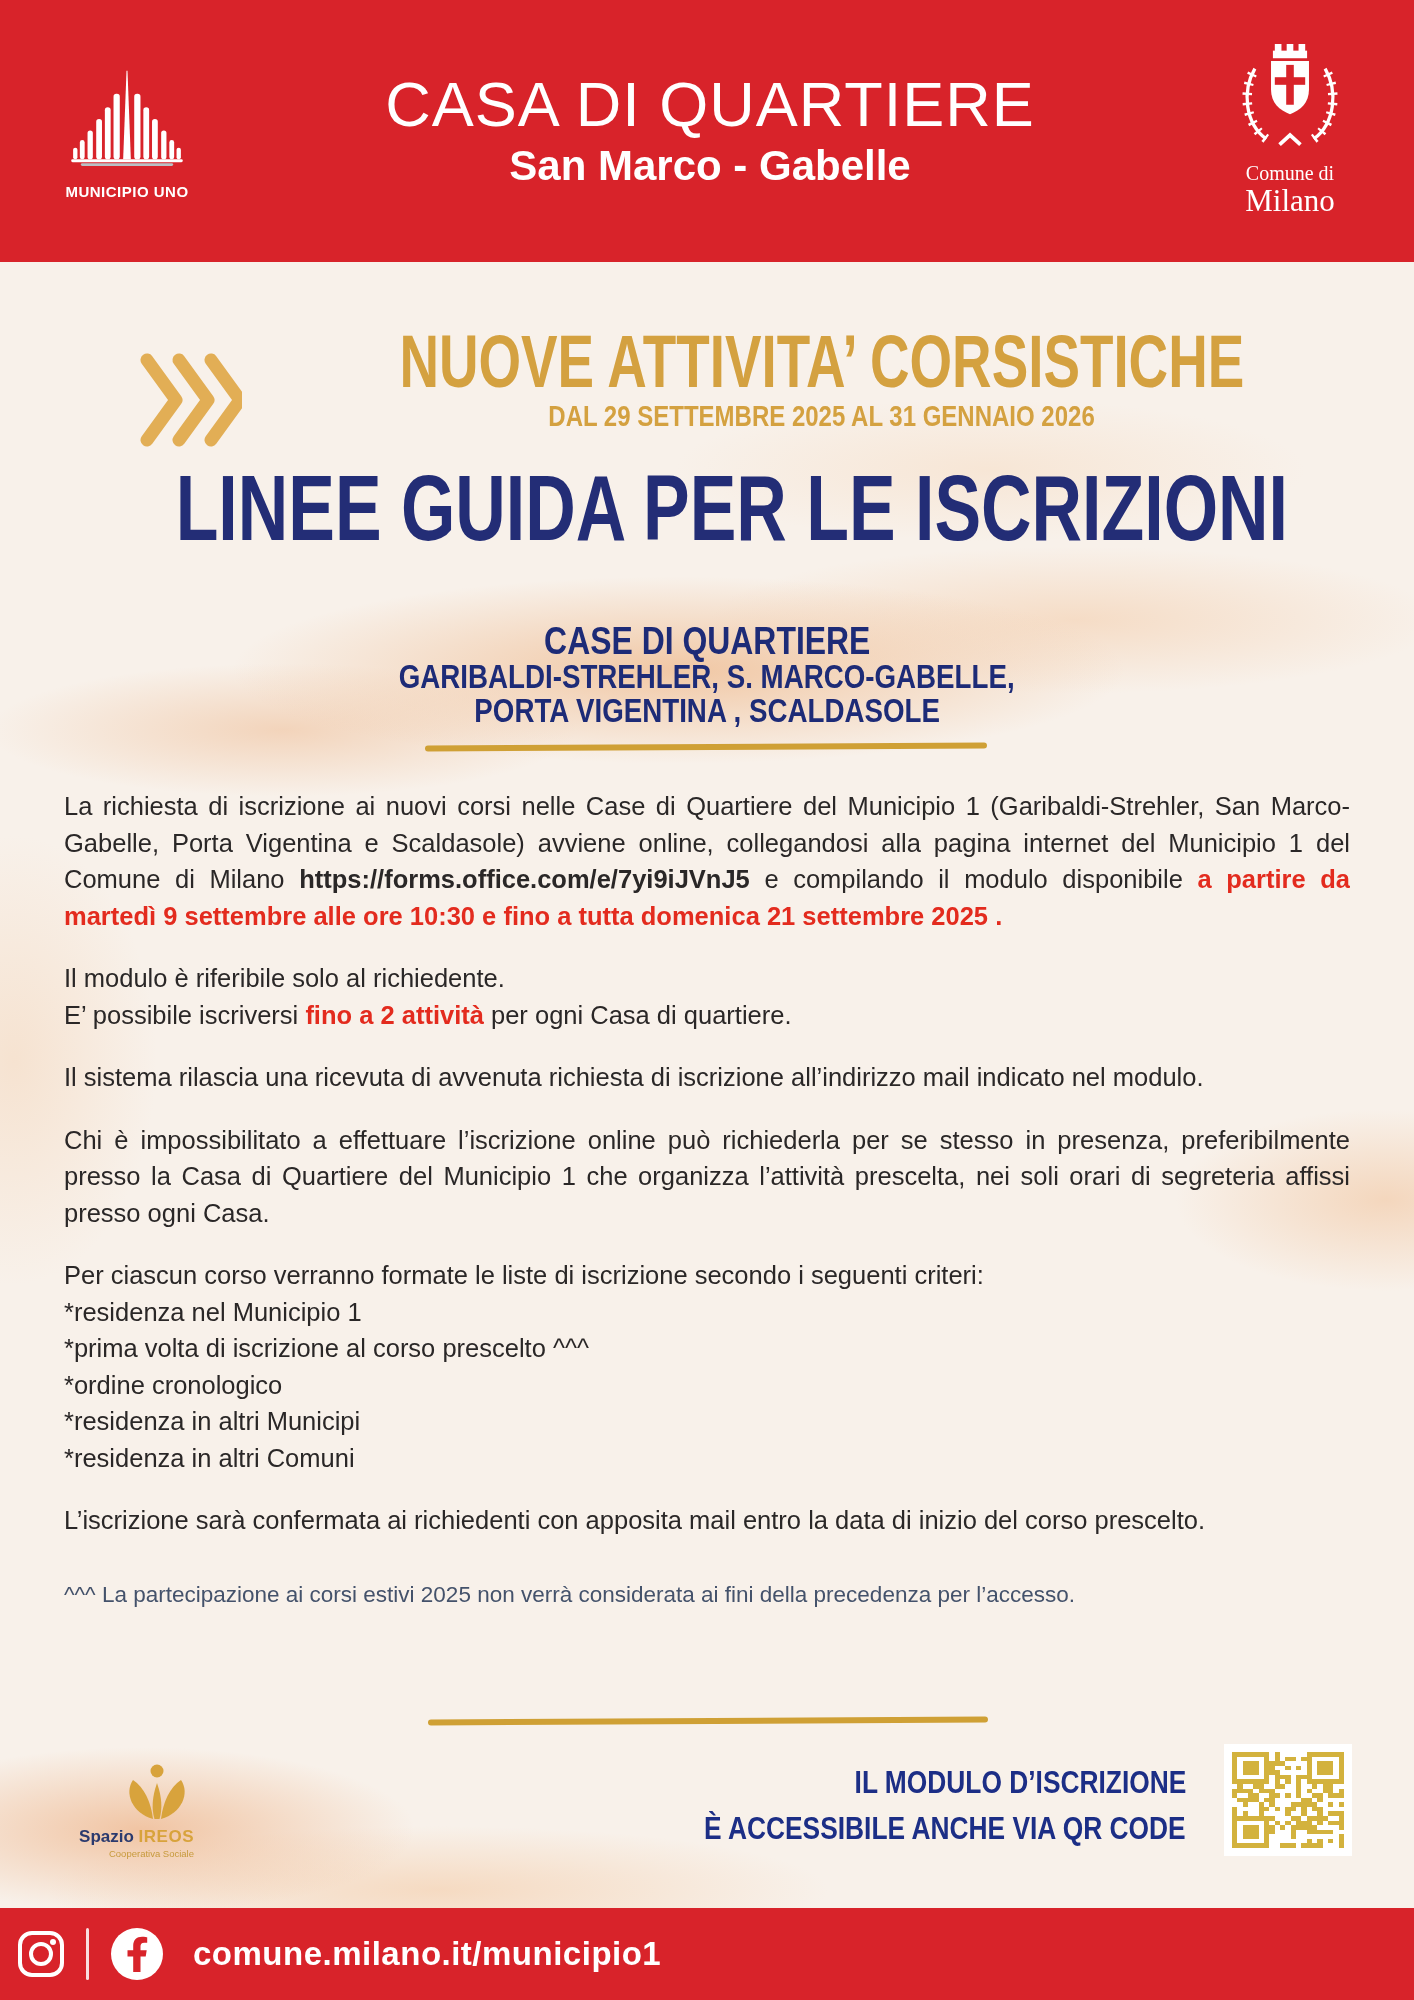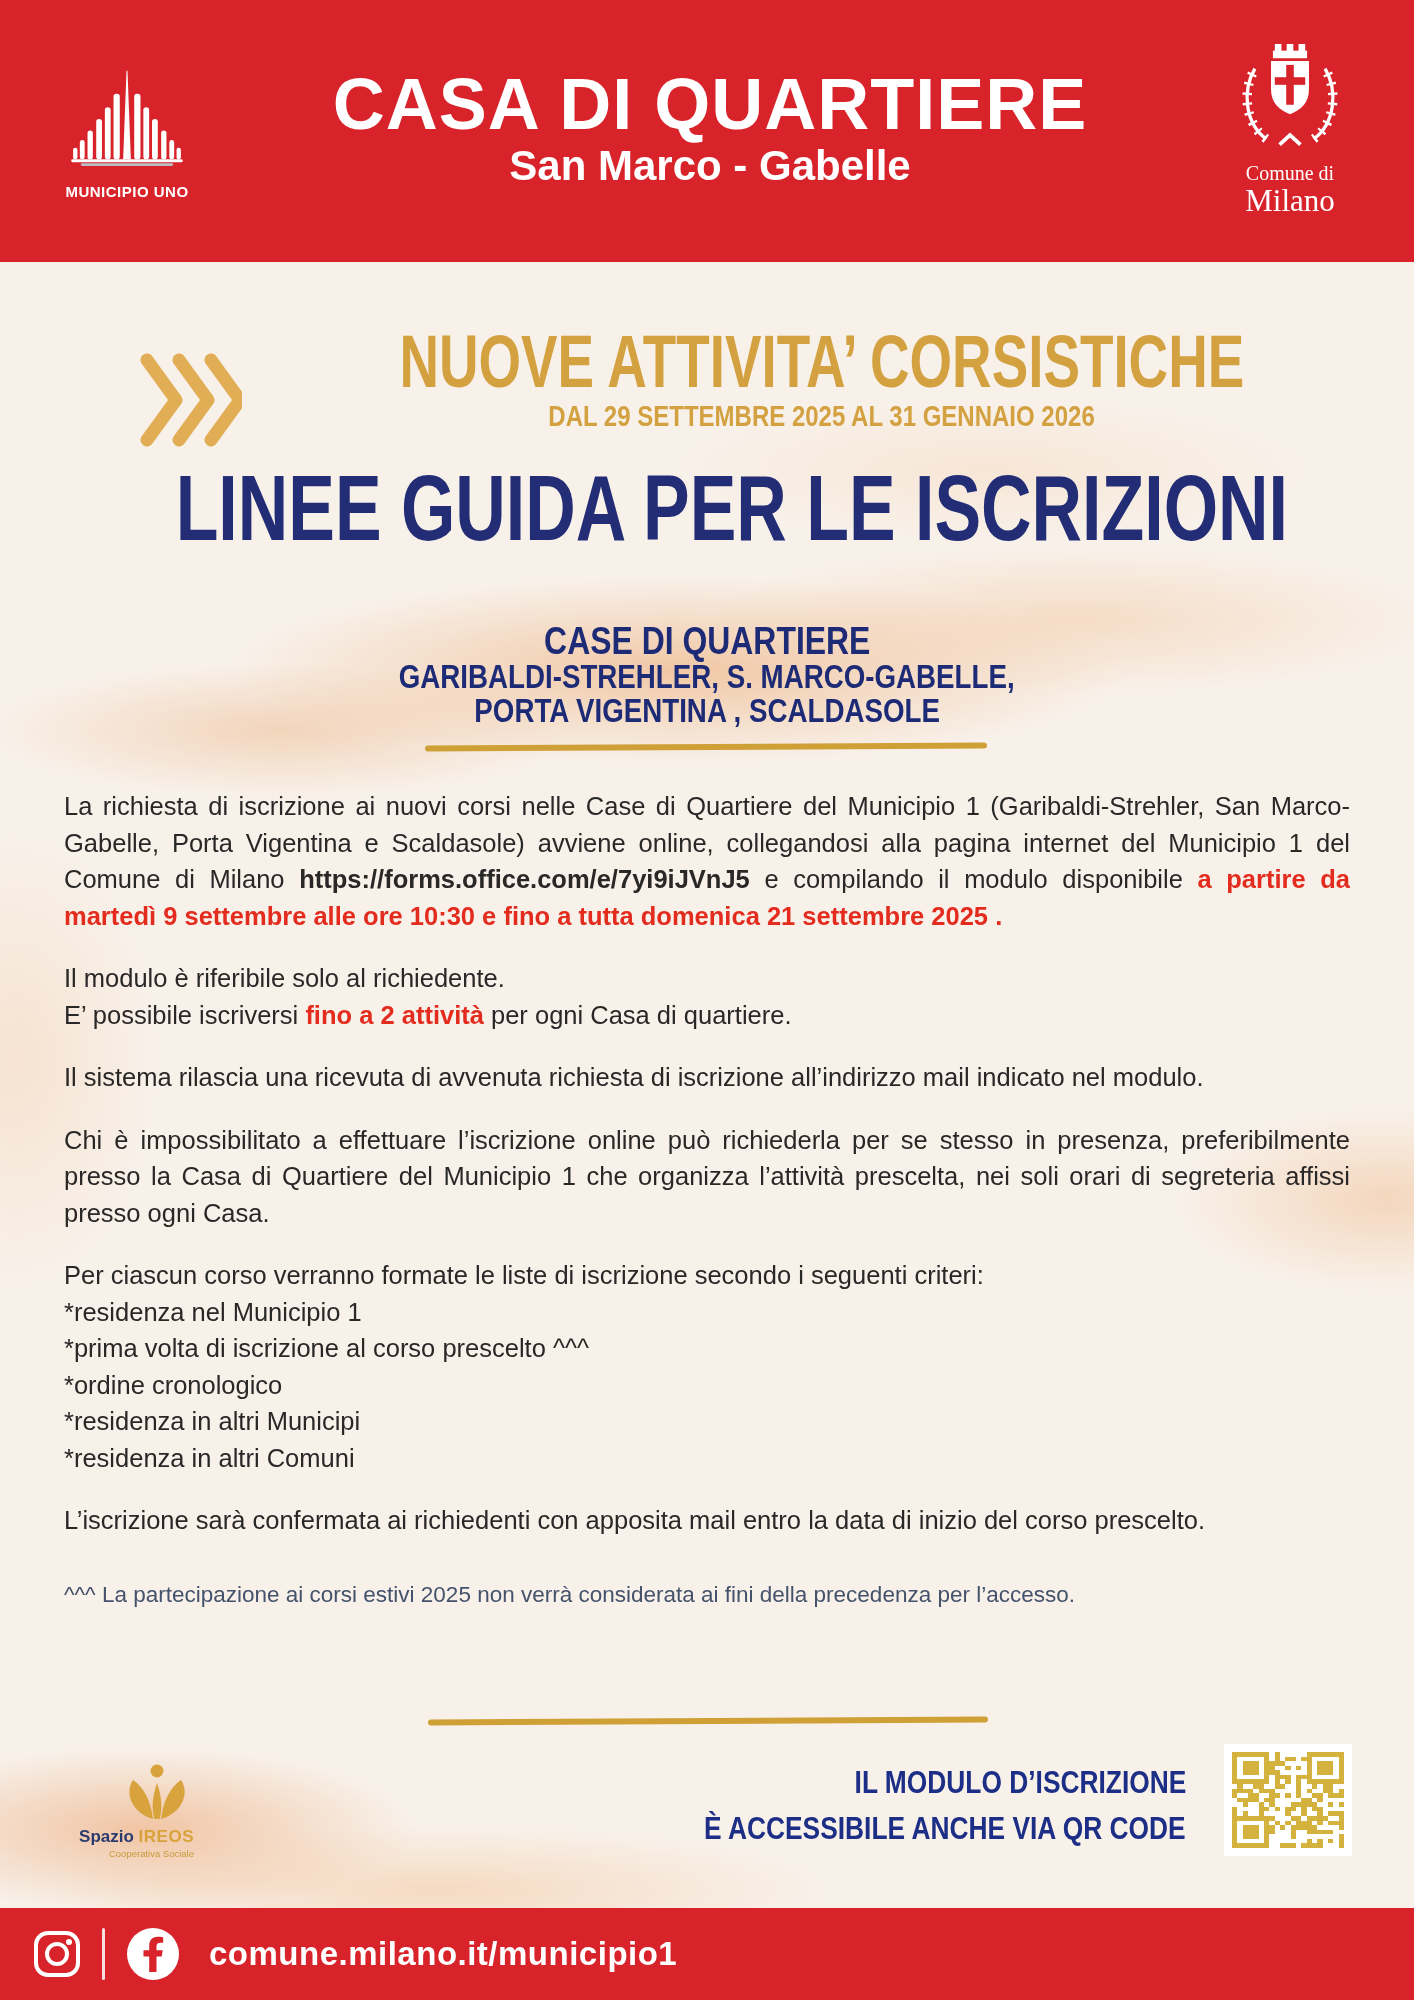--- a/index.html
+++ b/index.html
@@ -16,21 +16,21 @@
       radial-gradient(ellipse 190px 300px at 1% 53%, rgba(243,205,170,.4), rgba(243,205,170,0) 75%),
       radial-gradient(ellipse 380px 115px at 10% 91.5%, rgba(239,185,145,.8), rgba(239,185,145,0) 72%),
       radial-gradient(ellipse 520px 85px at 31% 94.5%, rgba(244,206,172,.65), rgba(244,206,172,0) 75%);
   }
   
   .hdr{position:absolute;top:0;left:0;right:0;height:262px;background:#d8232a;
        display:flex;align-items:center;padding:0 48px;box-sizing:border-box;}
   .logo-m1{width:158px;text-align:center;margin-top:2px;}
   .m1-label{color:#fff;font-weight:bold;font-size:15px;letter-spacing:.5px;margin-top:12px;white-space:nowrap;}
   .hdr-center{flex:1;text-align:center;color:#fff;padding:0 10px;}
-  .hdr-title{font-size:72px;font-weight:bold;letter-spacing:1px;line-height:64px;}
+  .hdr-title{font-size:63px;font-weight:normal;letter-spacing:1px;line-height:64px;}
   .hdr-subtitle{font-size:42px;font-weight:bold;margin-top:6px;line-height:48px;}
   .logo-cm{width:152px;text-align:center;color:#fff;font-family:"Liberation Serif",serif;}
   .cm-line1{font-size:20px;margin-top:2px;}
   .cm-line2{font-size:31px;margin-top:-2px;}
   
   .chevrons{position:absolute;left:138px;top:348px;}
   .gold-block{position:absolute;top:323px;left:230px;width:1184px;text-align:center;}
   .gold-title span{display:inline-block;white-space:nowrap;font-size:74px;font-weight:bold;
     color:#d4a140;transform:scaleX(.74);transform-origin:50% 50%;line-height:78px;}
   .gold-dates span{display:inline-block;white-space:nowrap;font-size:30px;font-weight:bold;
@@ -62,21 +62,21 @@
   .ireos-sub{font-size:9.5px;color:#c79a3c;margin-top:1px;}
   .qr-caption{position:absolute;top:1762px;right:228px;text-align:right;color:#1c2e86;font-weight:bold;line-height:41px;}
   .qr-caption div span{display:inline-block;white-space:nowrap;font-size:31px;transform:scaleX(.85);transform-origin:100% 50%;}
   .qr{position:absolute;left:1224px;top:1744px;width:128px;height:112px;background:#ffffff;
       padding:8px;box-sizing:border-box;}
   .qr-grid{display:grid;grid-template-columns:repeat(21,1fr);grid-template-rows:repeat(21,1fr);width:100%;height:100%;}
   .qr-grid i{display:block;}
   .qr-grid i.f{background:#d3b23d;}
   
   .ftr{position:absolute;left:0;right:0;bottom:0;height:92px;background:#d8232a;
-       display:flex;align-items:center;padding-left:32px;box-sizing:border-box;}
+       display:flex;align-items:center;padding-left:16px;box-sizing:border-box;}
   .vdiv{width:3px;height:52px;background:rgba(255,255,255,.85);margin:0 20px;border-radius:2px;}
   .ftr-url{color:#fff;font-weight:bold;font-size:33px;letter-spacing:.5px;margin-left:28px;white-space:nowrap;}
 </style>
 </head>
 <body>
 
 <div class="page">
 
   <header class="hdr">
     <div class="logo-m1">

